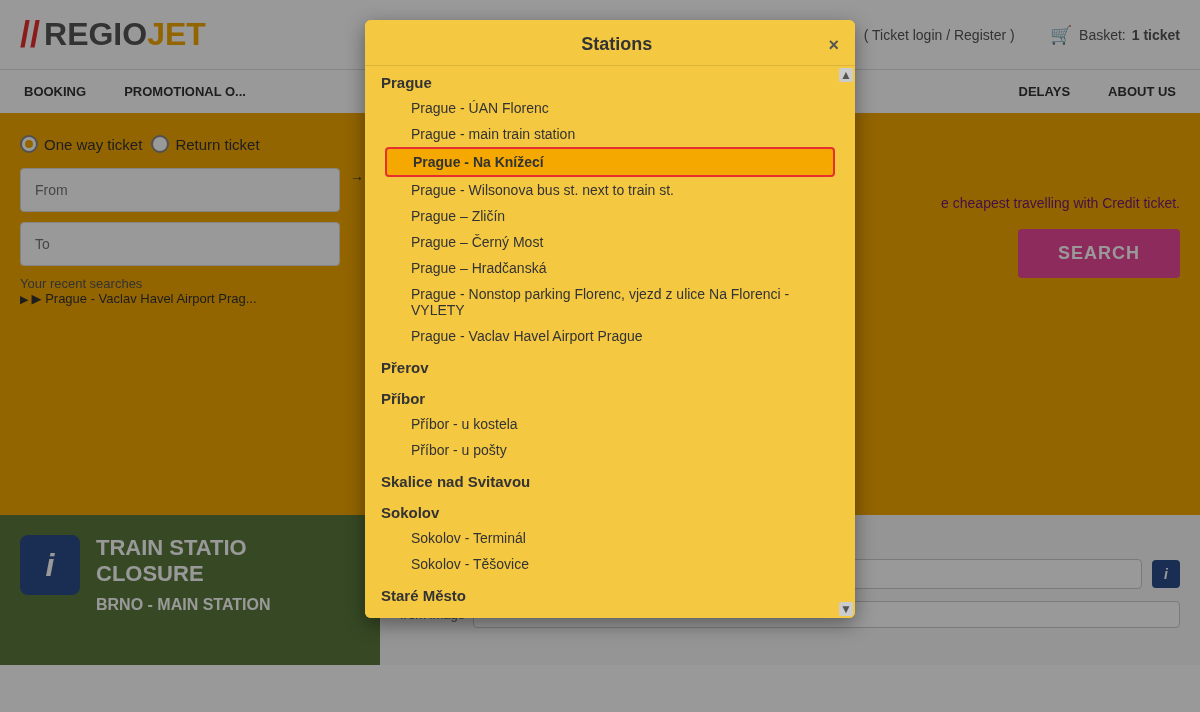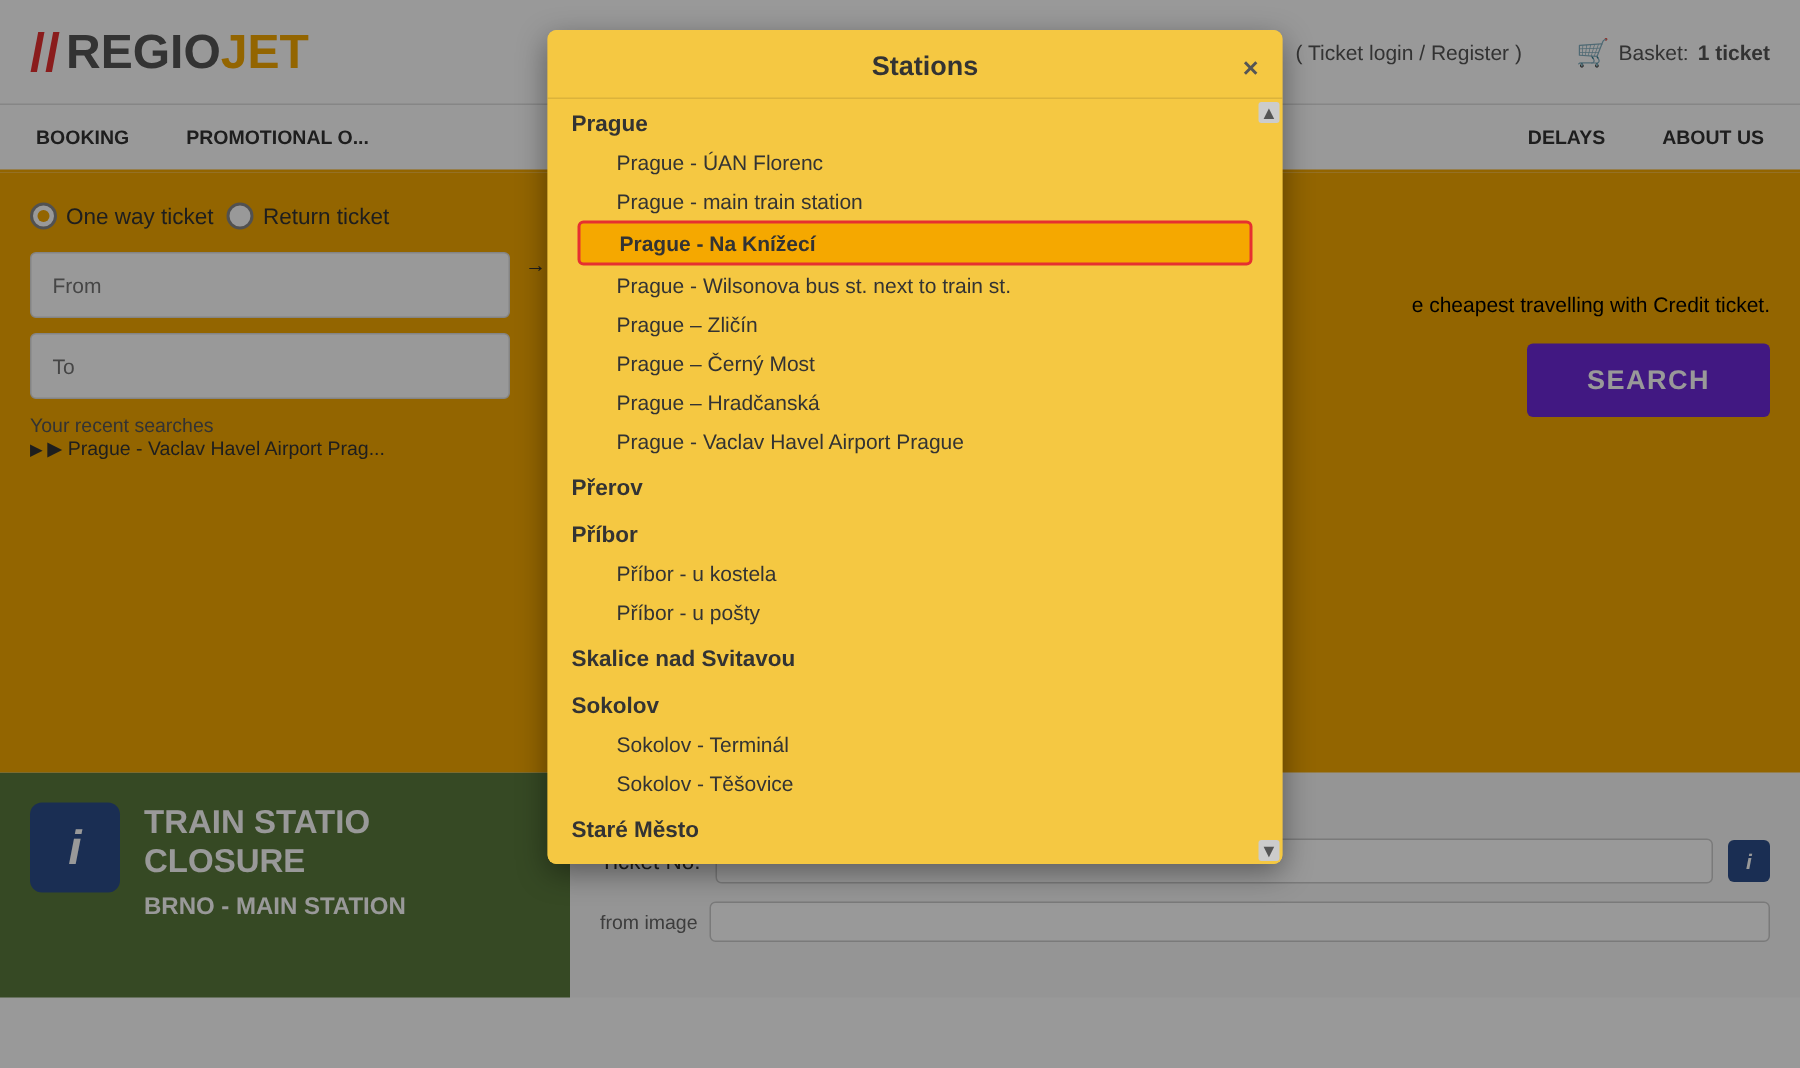--- a/index.html
+++ b/index.html
@@ -162,36 +162,36 @@
     }
     .recent-item {
       font-size: 13px;
       color: #333;
       cursor: pointer;
     }
     .recent-item::before { content: '▶ '; font-size: 11px; }
 
     
     .search-btn {
-      background: #6d28d9;
+      background: #ec4899;
       color: #fff;
       border: none;
       border-radius: 4px;
       padding: 14px 40px;
       font-size: 18px;
       font-weight: bold;
       cursor: pointer;
       letter-spacing: 1px;
       margin-top: 10px;
     }
 
     
     .credit-promo {
       font-size: 14px;
-      color: #000000;
+      color: #701a75;
       margin-bottom: 8px;
     }
 
     
     .info-section {
       display: flex;
       align-items: stretch;
       gap: 0;
       background: #fff;
       margin-top: 0;
@@ -489,20 +489,21 @@
     <div id="stations-list">
         <div class="city-group">
           <div class="city-group-name">Prague</div>
           <div class="station-item">Prague - ÚAN Florenc</div>
           <div class="station-item">Prague - main train station</div>
           <div class="station-item selected">Prague - Na Knížecí</div>
           <div class="station-item">Prague - Wilsonova bus st. next to train st.</div>
           <div class="station-item">Prague – Zličín</div>
           <div class="station-item">Prague – Černý Most</div>
           <div class="station-item">Prague – Hradčanská</div>
+          <div class="station-item">Prague - Nonstop parking Florenc, vjezd z ulice Na Florenci - VYLETY</div>
           <div class="station-item">Prague - Vaclav Havel Airport Prague</div>
         </div>
         <div class="city-group">
           <div class="city-group-name">Přerov</div>
         </div>
         <div class="city-group">
           <div class="city-group-name">Příbor</div>
           <div class="station-item">Příbor - u kostela</div>
           <div class="station-item">Příbor - u pošty</div>
         </div>

